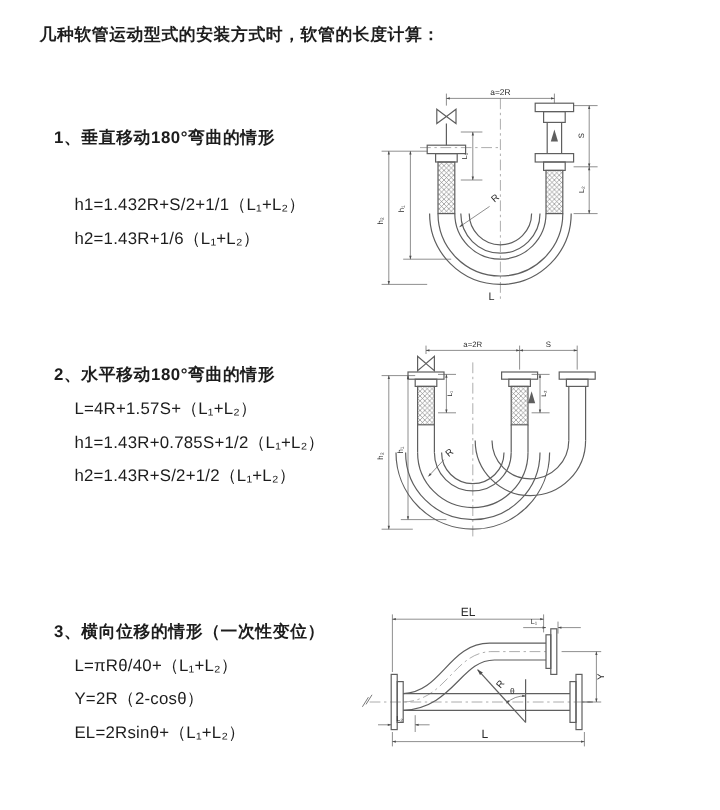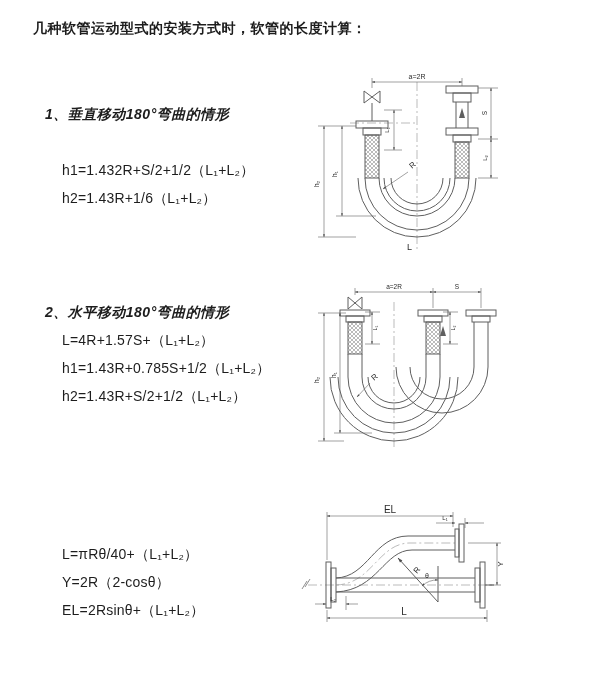--- a/index.html
+++ b/index.html
@@ -1,43 +1,44 @@
 <!DOCTYPE html>
 <html><head>
 <meta charset="utf-8">
 <style>
   html,body{margin:0;padding:0;background:#fff;}
   .page{position:relative;width:600px;height:675px;background:#ffffff;overflow:hidden;
         font-family:"Liberation Sans","DejaVu Sans",sans-serif;color:#1d1d1d;}
   .title{position:absolute;left:33px;top:20px;font-size:14px;font-weight:bold;letter-spacing:.5px;}
-  .heading{position:absolute;font-size:14px;font-weight:bold;letter-spacing:.5px;white-space:nowrap;font-style:italic;}
+  .heading{position:absolute;font-size:14px;font-weight:bold;letter-spacing:.5px;white-space:nowrap;}
   .formula{position:absolute;font-size:14px;font-weight:normal;white-space:nowrap;letter-spacing:.2px;}
   svg{position:absolute;}
   svg text{fill:#2b2b2b;font-family:"Liberation Sans","DejaVu Sans",sans-serif;}
   .geo{stroke:#5f5f5f;stroke-width:1;fill:none;}
   .geof{fill:#5f5f5f;stroke:none;}
   .dim{stroke:#636363;stroke-width:.6;fill:none;}
   .cl{stroke:#8d8d8d;stroke-width:.6;fill:none;stroke-dasharray:9 3 2 3;}
 </style>
 </head>
 <body>
 
 <div class="page">
 
   <div class="title">几种软管运动型式的安装方式时，软管的长度计算：</div>
 
   <div class="heading" style="left:45px;top:106px">1、垂直移动180°弯曲的情形</div>
-  <div class="formula" style="left:62px;top:162px">h1=1.432R+S/2+1/2（L₁+L₂）</div>
+  <div class="formula" style="left:62px;top:162px">h1=1.432R+S/2+1/1（L₁+L₂）</div>
   <div class="formula" style="left:62px;top:190px">h2=1.43R+1/6（L₁+L₂）</div>
 
   <div class="heading" style="left:45px;top:304px">2、水平移动180°弯曲的情形</div>
   <div class="formula" style="left:62px;top:332px">L=4R+1.57S+（L₁+L₂）</div>
   <div class="formula" style="left:62px;top:360px">h1=1.43R+0.785S+1/2（L₁+L₂）</div>
   <div class="formula" style="left:62px;top:388px">h2=1.43R+S/2+1/2（L₁+L₂）</div>
 
+  <div class="heading" style="left:45px;top:518px">3、横向位移的情形（一次性变位）</div>
   <div class="formula" style="left:62px;top:546px">L=πRθ/40+（L₁+L₂）</div>
   <div class="formula" style="left:62px;top:574px">Y=2R（2-cosθ）</div>
   <div class="formula" style="left:62px;top:602px">EL=2Rsinθ+（L₁+L₂）</div>
 
   <svg style="left:310px;top:66px" width="290" height="195" viewBox="0 0 290 195">
     <defs>
       <marker id="ar1" viewBox="0 0 10 10" refX="9.5" refY="5" markerWidth="10" markerHeight="5" orient="auto-start-reverse">
         <path d="M10,5 L0,1.8 L0,8.2 Z" fill="#4c4c4c"></path>
       </marker>
       <pattern id="hatch1" width="4" height="4" patternUnits="userSpaceOnUse">

